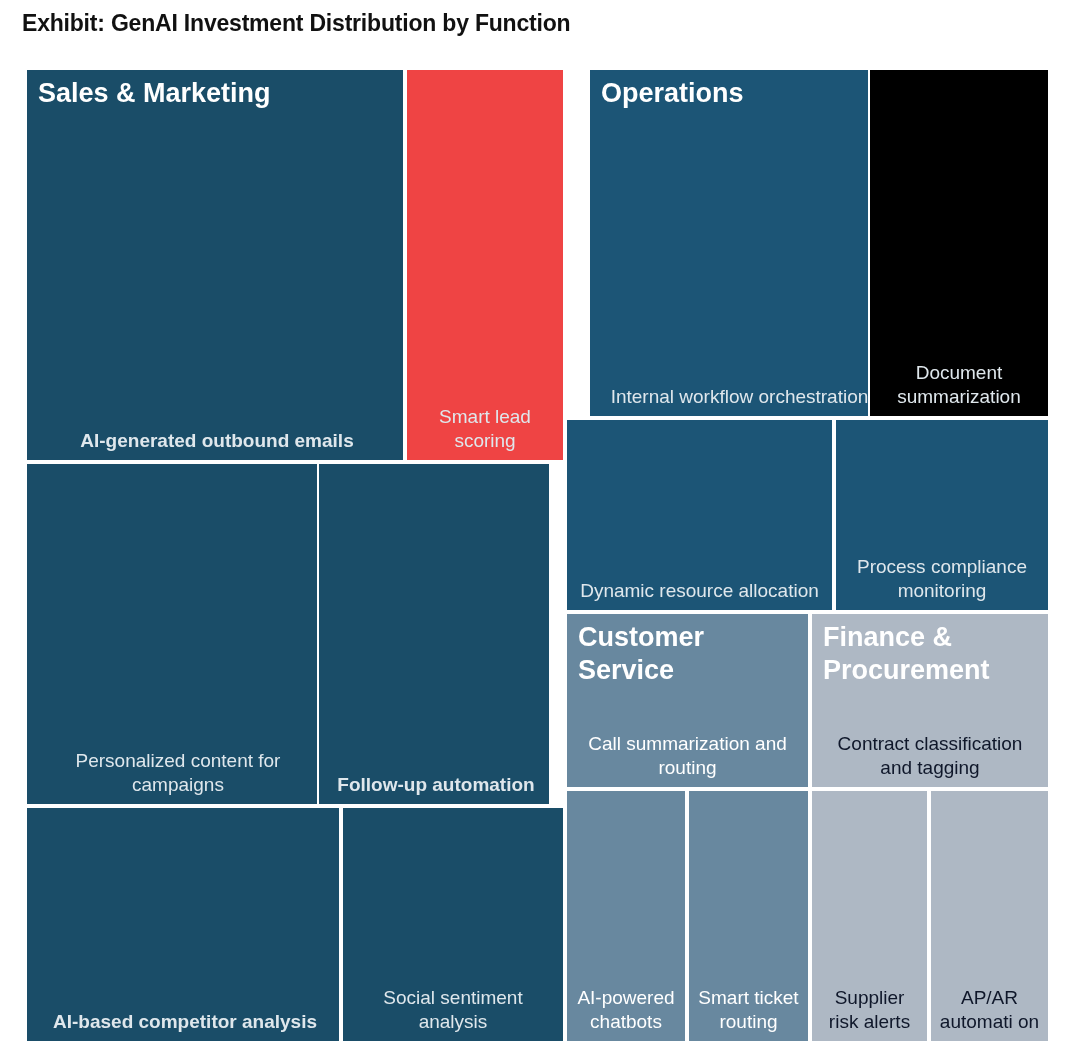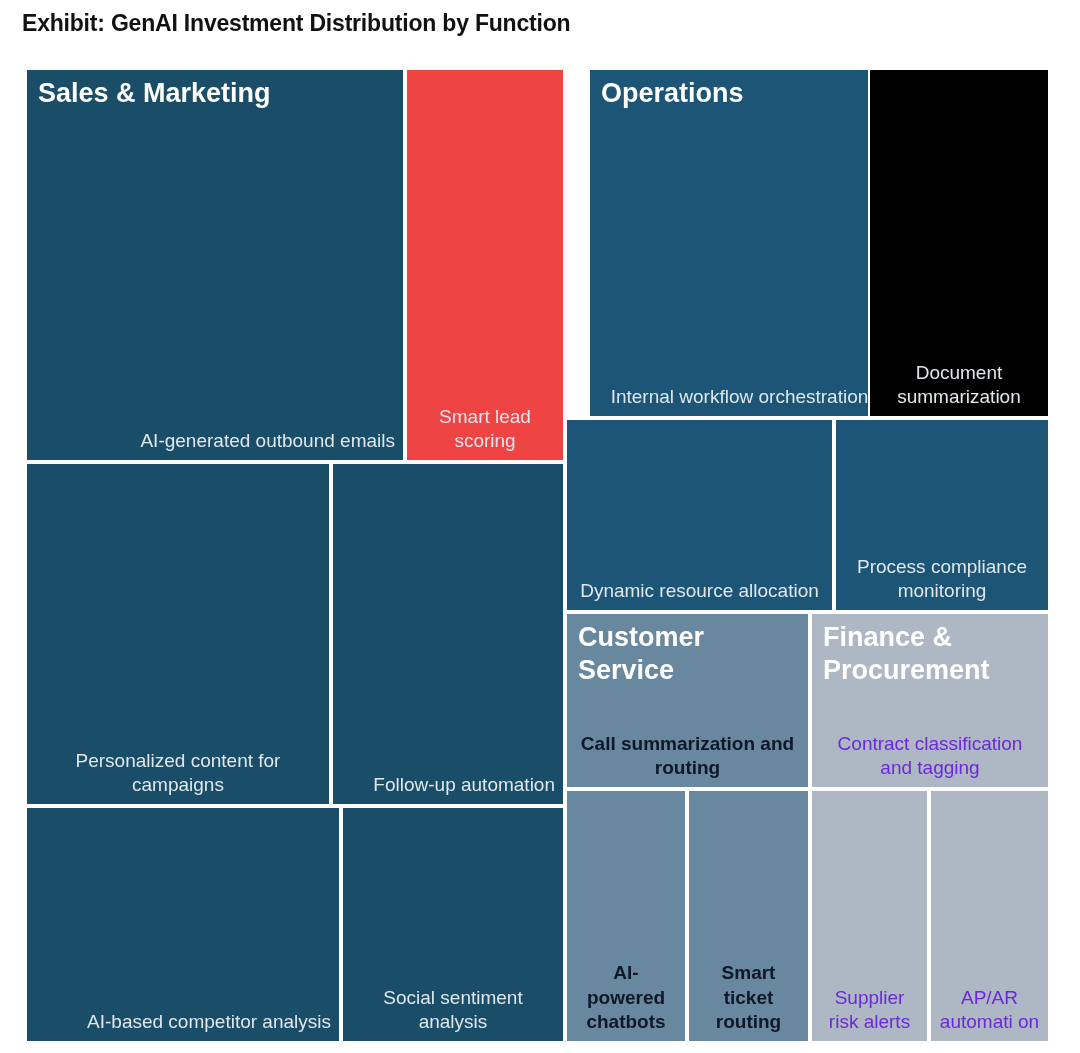--- a/index.html
+++ b/index.html
@@ -50,29 +50,29 @@
     position: absolute;
     left: 8px;
     right: 8px;
     bottom: 6px;
     font-size: 19px;
     line-height: 1.30;
     color: #dfe7ec;
     text-align: center;
   }
   .leaf-label.align-left {
-    text-align: right;
+    text-align: center;
     left: 12px;
+    font-weight: bold;
   }
   .leaf-label.light-on-pale {
-    color: #6d28d9;
+    color: #0f172a;
   }
   .leaf-label.mid {
-    color: #0f172a;
-    font-weight: bold;
+    color: #ffffff;
   }
 </style>
 </head>
 <body>
 
 <div id="page-title">Exhibit: GenAI Investment Distribution by Function</div>
 
 <div id="treemap">
 
   <div class="tile" style="left:0px; top:0px; width:380px; height:394px; background:#1a4d68;">
@@ -81,21 +81,21 @@
   </div>
 
   <div class="tile" style="left:380px; top:0px; width:160px; height:394px; background:#ef4444;">
     <div class="leaf-label">Smart lead scoring</div>
   </div>
 
   <div class="tile" style="left:0px; top:394px; width:306px; height:344px; background:#1a4d68;">
     <div class="leaf-label">Personalized content for campaigns</div>
   </div>
 
-  <div class="tile" style="left:306px; top:394px; width:234px; height:344px; background:#1a4d68;">
+  <div class="tile" style="left:292px; top:394px; width:234px; height:344px; background:#1a4d68;">
     <div class="leaf-label align-left">Follow-up automation</div>
   </div>
 
   <div class="tile" style="left:0px; top:738px; width:316px; height:237px; background:#1a4d68;">
     <div class="leaf-label align-left">AI-based competitor analysis</div>
   </div>
 
   <div class="tile" style="left:316px; top:738px; width:224px; height:237px; background:#1a4d68;">
     <div class="leaf-label">Social sentiment analysis</div>
   </div>

